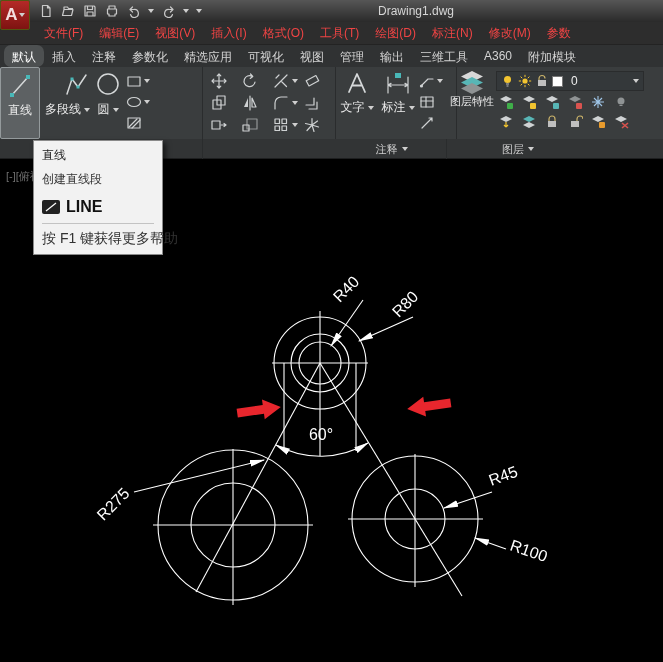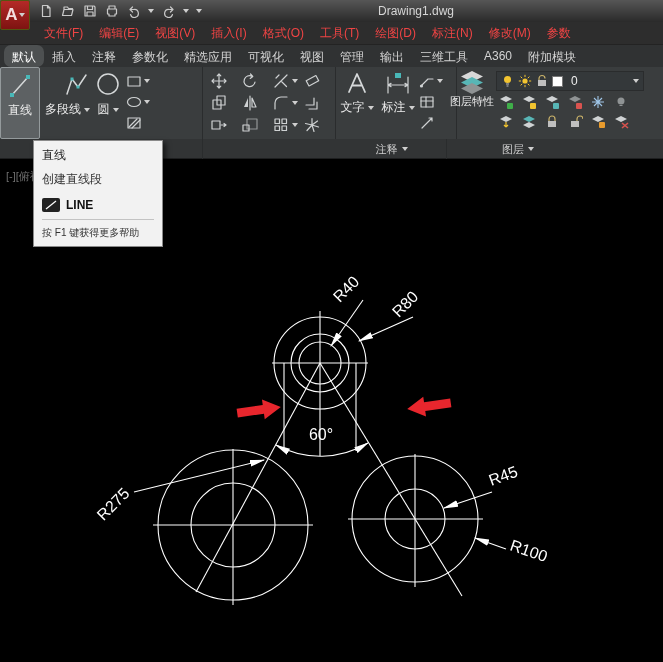--- a/index.html
+++ b/index.html
@@ -62,23 +62,23 @@
   .swatch { width:11px; height:11px; background:#fff; border:1px solid #777; }
   .layer0 { color:#eee; font-size:12px; padding:0 4px; }
 
   
   .tooltip { position:absolute; left:33px; top:140px; width:130px; z-index:70;
              background:#f2f2f2; border:1px solid #8a8a8a; box-shadow:3px 3px 5px rgba(0,0,0,.55);
              padding:6px 8px 6px 8px; }
   .tt-title { color:#1c1c1c; font-size:12px; }
   .tt-desc  { color:#333; font-size:12px; margin-top:7px; }
   .tt-cmdrow { display:flex; align-items:center; gap:6px; margin-top:10px; }
-  .tt-cmd { color:#111; font-size:12px; font-weight:bold; }
+  .tt-cmd { color:#111; font-size:16px; font-weight:bold; }
   .tt-hr { border:none; border-top:1px solid #c3c3c3; margin:7px 0 6px 0; }
-  .tt-help { color:#333; font-size:10px; white-space:nowrap; }
+  .tt-help { color:#333; font-size:14px; white-space:nowrap; }
   .cmdicon { width:18px; height:14px; background:#222; border-radius:2px; display:flex;
              align-items:center; justify-content:center; }
 
   
   .canvas { position:absolute; left:0; top:159px; width:663px; height:503px; background:#000; }
   .vpctl { position:absolute; left:6px; top:10px; color:#6f6f6f; font-size:11px; }
   .dim-text { font-family:"Liberation Sans", sans-serif; font-size:16px; fill:#ffffff; }
   .cadline { stroke:#ffffff; stroke-width:1.1; fill:none; }
 </style>
 </head>

